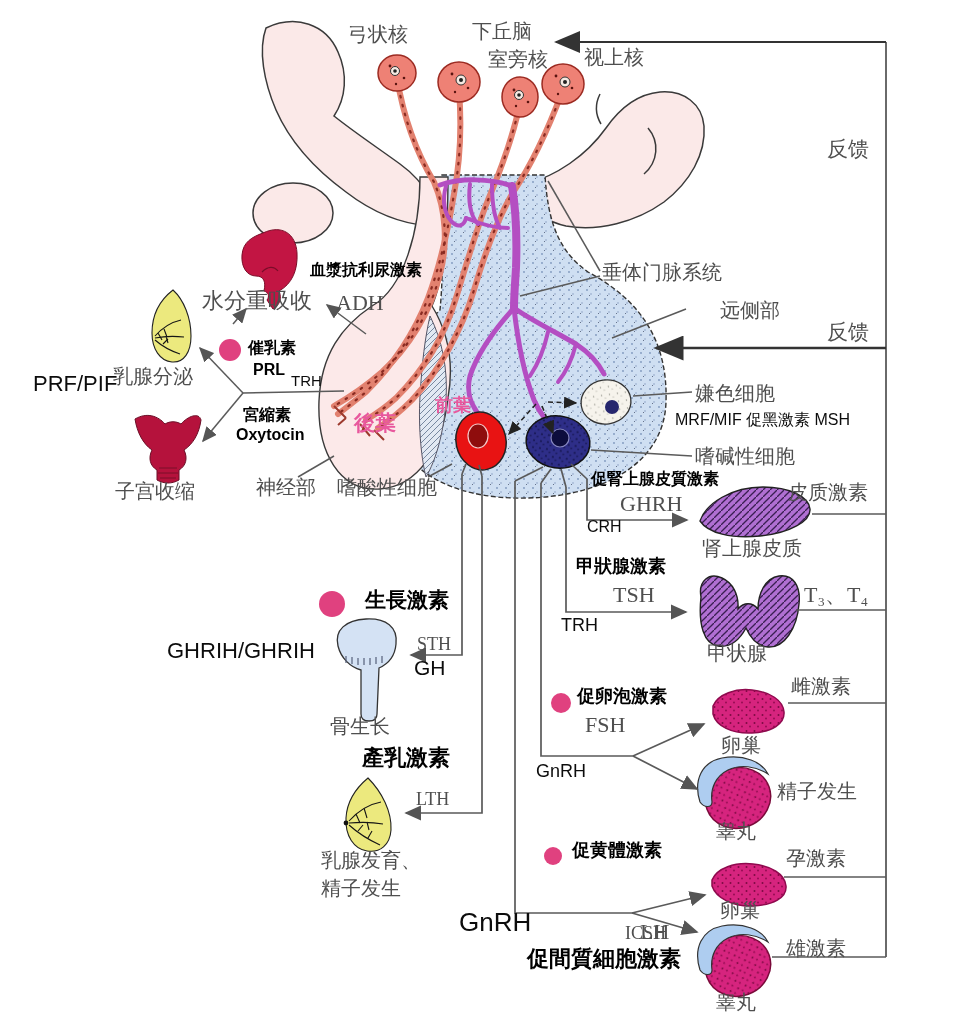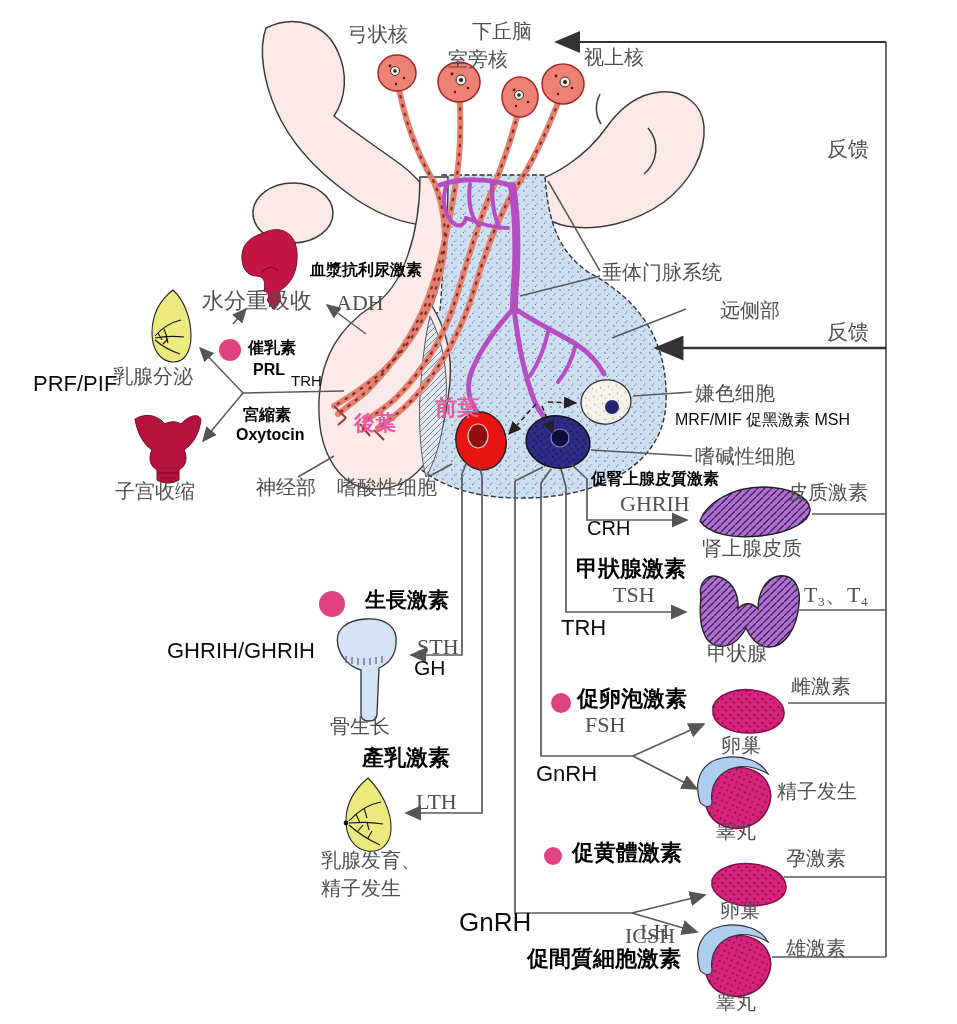--- a/index.html
+++ b/index.html
@@ -4,22 +4,22 @@
 <style>
   html,body{margin:0;padding:0;background:#ffffff;}
   .stage{position:relative;width:957px;height:1024px;background:#fff;overflow:hidden;
          font-family:"Liberation Sans","DejaVu Sans",sans-serif;}
   .stage svg{position:absolute;left:0;top:0;}
   .lb{position:absolute;white-space:nowrap;line-height:1.08;}
   .s{font-family:"Liberation Serif","DejaVu Serif",serif;color:#4f4f4f;}
   .n{font-family:"Liberation Sans","DejaVu Sans",sans-serif;color:#0c0c0c;}
   .b{font-family:"Liberation Sans","DejaVu Sans",sans-serif;font-weight:700;color:#000;}
   .p{font-family:"Liberation Sans","DejaVu Sans",sans-serif;font-weight:700;color:#e8589d;}
-  .f15{font-size:15px}.f16{font-size:16px}.f18{font-size:22px}.f19{font-size:22px}
-  .f20{font-size:20px}.f21{font-size:21px}.f22{font-size:22px}.f24{font-size:20px}.f26{font-size:26px}
+  .f15{font-size:15px}.f16{font-size:16px}.f18{font-size:18px}.f19{font-size:22px}
+  .f20{font-size:20px}.f21{font-size:21px}.f22{font-size:22px}.f24{font-size:16px}.f26{font-size:26px}
 </style>
 </head>
 <body>
 
 <div class="stage">
 
 <svg width="957" height="1024" viewBox="0 0 957 1024">
   <defs>
     <marker id="ah" markerWidth="10" markerHeight="9" refX="9" refY="4.5" orient="auto">
       <path d="M0,0 L10,4.5 L0,9 z" fill="#555"></path>
@@ -270,21 +270,21 @@
     <path d="M366,334 L327,305" marker-end="url(#ah)"></path>
     <path d="M233,324 L246,309" marker-end="url(#ah)"></path>
     <path d="M344,391 L243,393"></path>
     <path d="M243,393 L200,348" marker-end="url(#ah)"></path>
     <path d="M243,393 L203,441" marker-end="url(#ah)"></path>
   </g>
 </svg>
 
 <div class="lb s f20" style="left:348px;top:24px">弓状核</div>
 <div class="lb s f20" style="left:472px;top:21px">下丘脑</div>
-<div class="lb s f20" style="left:448px;top:49px">室旁核</div>
+<div class="lb s f20" style="left:488px;top:49px">室旁核</div>
 <div class="lb s f20" style="left:584px;top:47px">视上核</div>
 <div class="lb s f21" style="left:827px;top:138px">反馈</div>
 <div class="lb s f21" style="left:827px;top:321px">反馈</div>
 <div class="lb s f20" style="left:602px;top:262px">垂体门脉系统</div>
 <div class="lb s f20" style="left:720px;top:300px">远侧部</div>
 <div class="lb b f16" style="left:310px;top:261px">血漿抗利尿激素</div>
 <div class="lb s f19" style="left:336px;top:291px">ADH</div>
 <div class="lb s f19" style="left:202px;top:289px">水分重吸收</div>
 <div class="lb b f16" style="left:248px;top:339px">催乳素</div>
 <div class="lb b f16" style="left:253px;top:361px">PRL</div>
@@ -295,21 +295,21 @@
 <div class="lb b f16" style="left:236px;top:426px">Oxytocin</div>
 <div class="lb s f20" style="left:115px;top:481px">子宫收缩</div>
 <div class="lb p f21" style="left:354px;top:412px">後葉</div>
 <div class="lb p f18" style="left:435px;top:396px">前葉</div>
 <div class="lb s f20" style="left:256px;top:477px">神经部</div>
 <div class="lb s f20" style="left:337px;top:477px">嗜酸性细胞</div>
 <div class="lb s f20" style="left:695px;top:383px">嫌色细胞</div>
 <div class="lb n f16" style="left:675px;top:411px">MRF/MIF 促黑激素 MSH</div>
 <div class="lb s f20" style="left:695px;top:446px">嗜碱性细胞</div>
 <div class="lb b f16" style="left:591px;top:470px">促腎上腺皮質激素</div>
-<div class="lb s f19" style="left:620px;top:492px">GHRIH</div>
+<div class="lb s f19" style="left:620px;top:492px">GHRH</div>
 <div class="lb n f24" style="left:587px;top:518px">CRH</div>
 <div class="lb s f20" style="left:788px;top:482px">皮质激素</div>
 <div class="lb s f20" style="left:702px;top:538px">肾上腺皮质</div>
 <div class="lb b f18" style="left:576px;top:557px">甲狀腺激素</div>
 <div class="lb s f19" style="left:613px;top:583px">TSH</div>
 <div class="lb n f18" style="left:561px;top:616px">TRH</div>
 <div class="lb s f19" style="left:804px;top:583px">T₃、T₄</div>
 <div class="lb s f20" style="left:707px;top:643px">甲状腺</div>
 <div class="lb b f21" style="left:365px;top:589px">生長激素</div>
 <div class="lb n f22" style="left:167px;top:639px">GHRIH/GHRIH</div>

